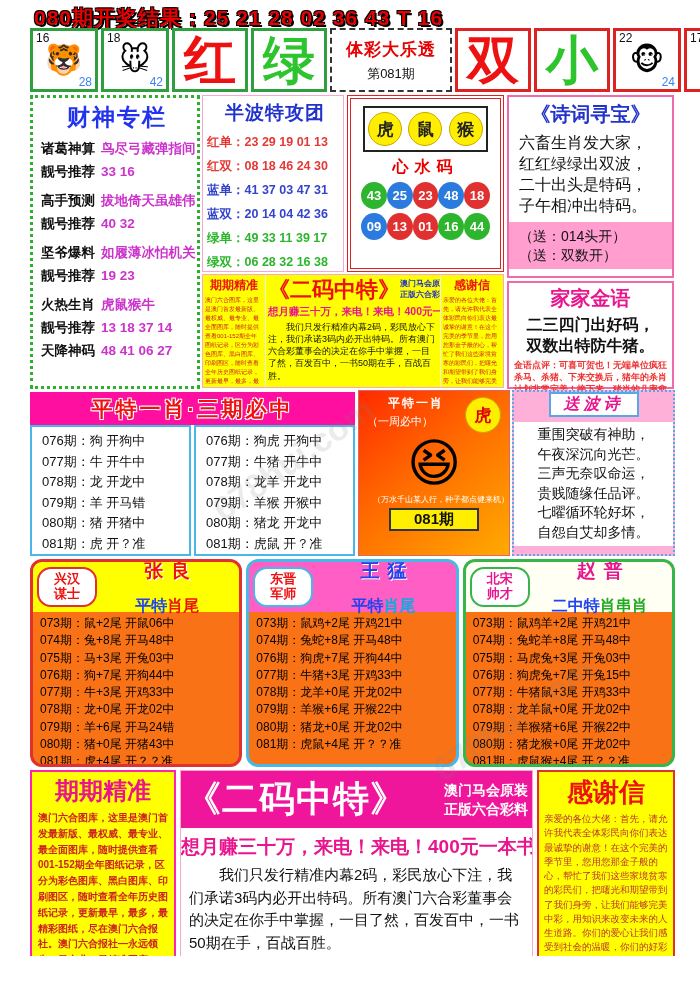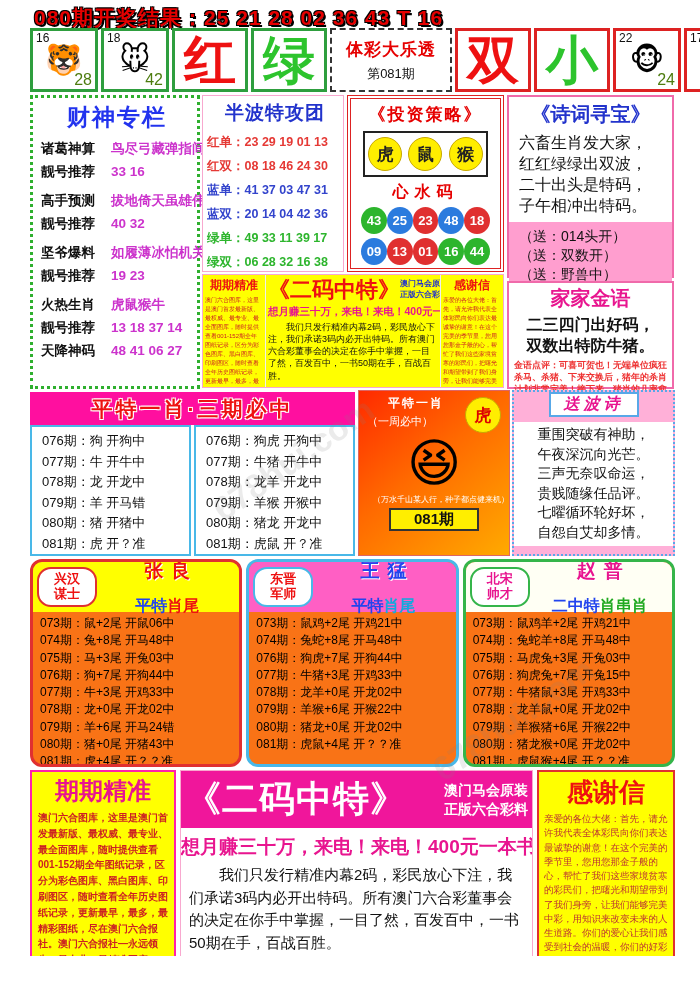--- a/index.html
+++ b/index.html
@@ -10,37 +10,37 @@
   .result-line{position:absolute;left:34px;top:4px;font-size:21px;font-weight:bold;color:#e60000;
     letter-spacing:1px;white-space:nowrap;
     text-shadow:-1px -1px 0 #000,1px -1px 0 #000,-1px 1px 0 #000,2px 2px 0 #000;}
 
   
   .header-row{position:absolute;left:30px;top:28px;width:645px;height:64px;display:flex;gap:3px;}
   .hbox{position:relative;background:#fff;border:3px solid #2e9e3e;flex:0 0 auto;
         display:flex;align-items:center;justify-content:center;}
   .hbox.redb{border-color:#dd2222;}
   .hbox .num-tl{position:absolute;top:0;left:3px;font-size:12px;color:#111;}
-  .hbox .num-br{position:absolute;bottom:0;right:3px;font-size:16px;color:#4d7c0f;}
+  .hbox .num-br{position:absolute;bottom:0;right:3px;font-size:12px;color:#3b82f6;}
   .hbox .animal{font-size:30px;line-height:1;}
   .bigchar{font-size:52px;font-weight:bold;line-height:1;}
   .c-red{color:#ee1111;} .c-green{color:#2dc42d;}
   .hbox.center-box{border:2px dashed #333;flex-direction:column;}
   .lottery-title{font-size:17px;font-weight:bold;color:#e60000;letter-spacing:1px;}
   .issue-number{font-size:13px;color:#111;margin-top:4px;}
 
   
   .panel{position:absolute;background:#fff;box-sizing:border-box;}
 
   
   .p-caishen{left:30px;top:95px;width:170px;height:294px;border:3px dotted #2eaf2e;padding:4px 4px 0 8px;}
   .cs-title{color:#2233ee;font-size:23px;font-weight:bold;text-align:center;letter-spacing:2px;margin-bottom:6px;}
   .cs-row{font-size:13.5px;line-height:20px;margin-bottom:3px;white-space:nowrap;}
   .cs-row.gap{margin-top:9px;}
-  .cs-label{color:#111;font-weight:bold;margin-right:16px;}
+  .cs-label{color:#111;font-weight:bold;margin-right:6px;}
   .cs-val{color:#cc33cc;font-weight:bold;}
 
   
   .p-banbo{left:202px;top:95px;width:142px;height:177px;border:1px solid #f8a8cf;padding:2px 0 0 4px;}
   .bb-title{font-size:19px;font-weight:bold;color:#2233cc;text-align:center;letter-spacing:1px;margin:2px 0 4px;}
   .bb-row{font-size:12.5px;font-weight:bold;line-height:24px;white-space:nowrap;}
   .bb-row.red{color:#e53935;} .bb-row.blue{color:#3344cc;} .bb-row.green{color:#2db52d;}
 
   
   .p-touzi{left:347px;top:95px;width:157px;height:177px;border:4px double #dd2222;padding:2px;}
@@ -267,21 +267,20 @@
           <span>绿单：</span><span>49 33 11 39 17</span>
         </div>
 
         <div class="bb-row green">
           <span>绿双：</span><span>06 28 32 16 38</span>
         </div>
       </div>
   </div>
 
   <div class="panel p-touzi">
-    <div class="tz-title">《投资策略》</div>
     <div class="tz-zbox">
 
         <span class="tz-circle">虎</span>
 
         <span class="tz-circle">鼠</span>
 
         <span class="tz-circle">猴</span>
       </div>
     <div class="tz-sub">心水码</div>
     <div class="ball-row">
@@ -308,21 +307,20 @@
 
     <div class="sc-line">六畜生肖发大家，</div>
         <div class="sc-line">红红绿绿出双波，</div>
         <div class="sc-line">二十出头是特码，</div>
         <div class="sc-line">子午相冲出特码。</div>
       </div>
     <div class="sc-gifts">
 
     <div class="sc-gift">（送：014头开）</div>
         <div class="sc-gift">（送：双数开）</div>
-        <div class="sc-gift">（送：野兽中）</div>
       </div>
   </div>
 
   <div class="panel p-jiajia">
     <div class="jj-title">家家金语</div>
     <div>
 
     <div class="jj-line">二三四门出好码，</div>
         <div class="jj-line">双数出特防牛猪。</div>
       </div>

